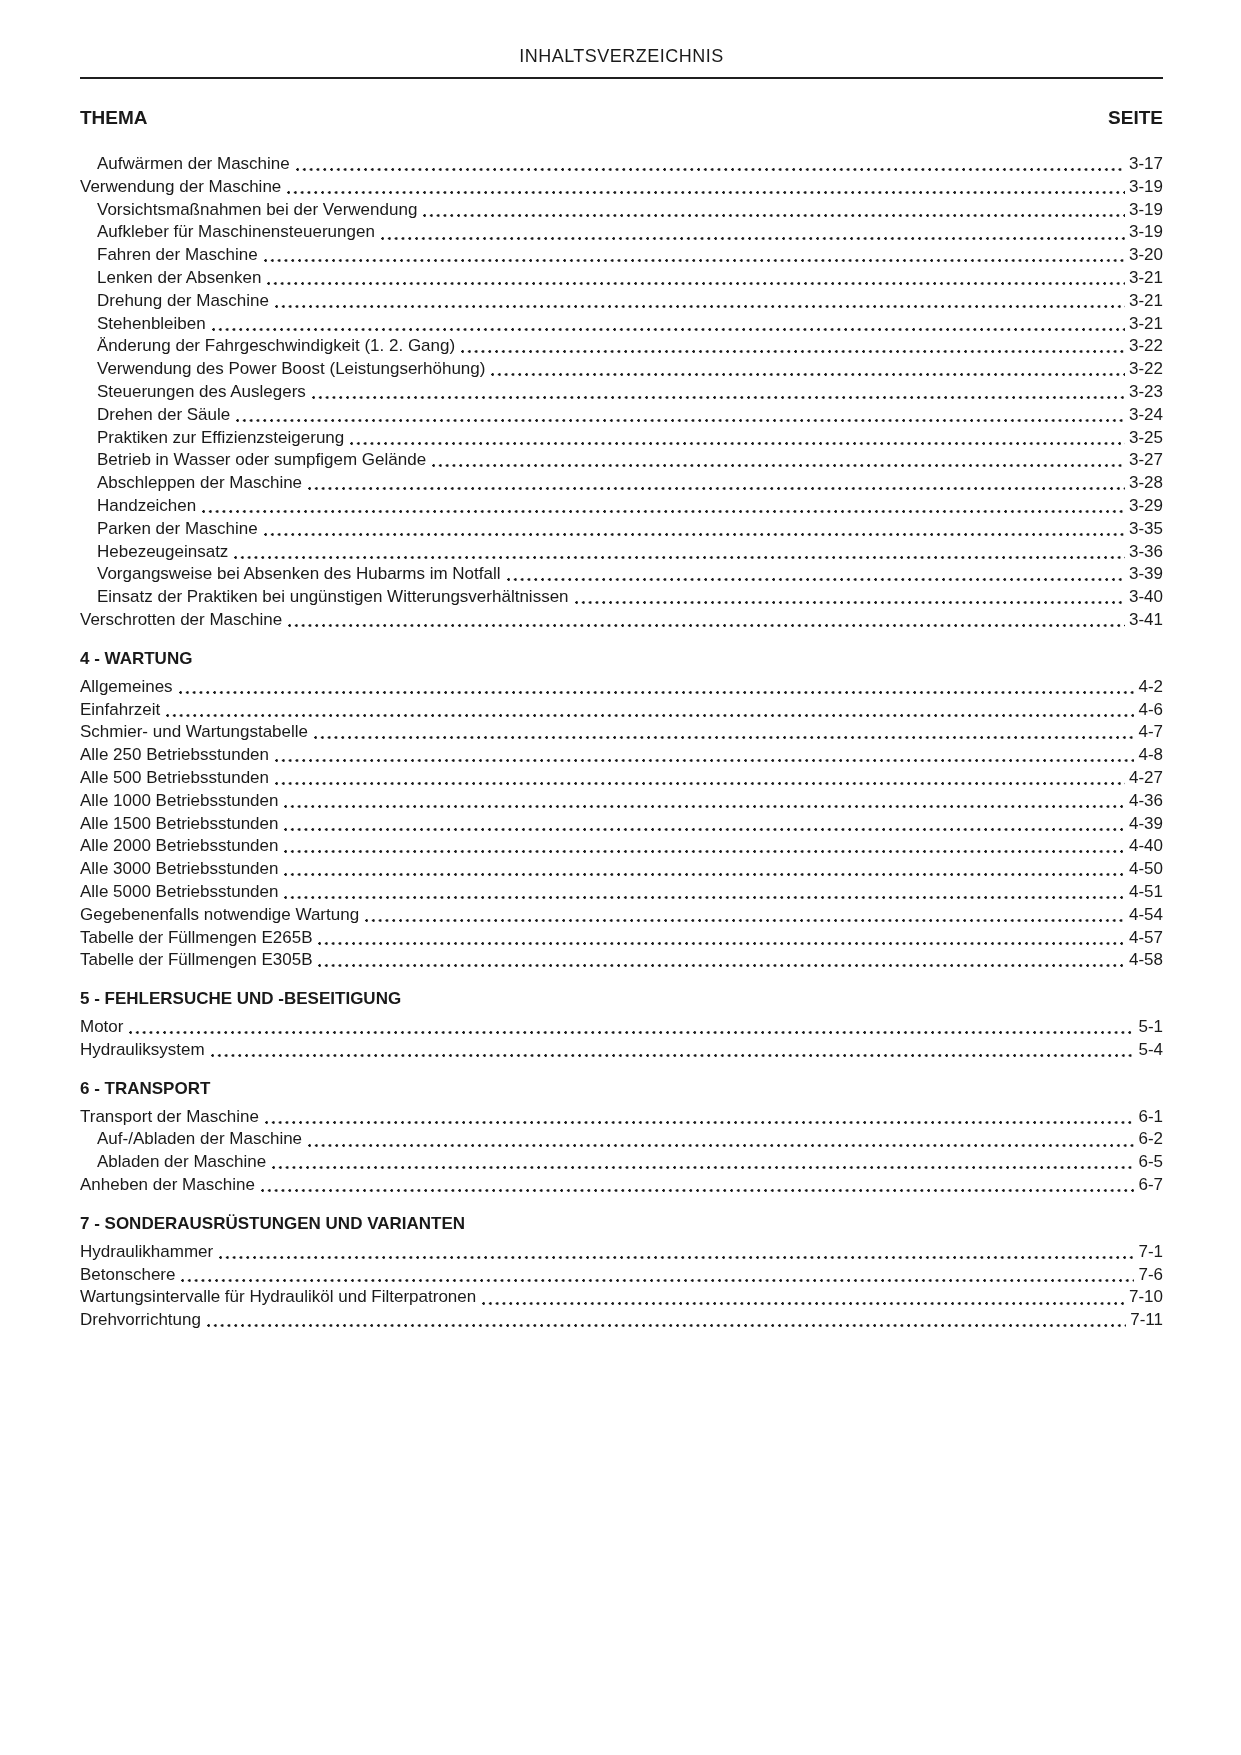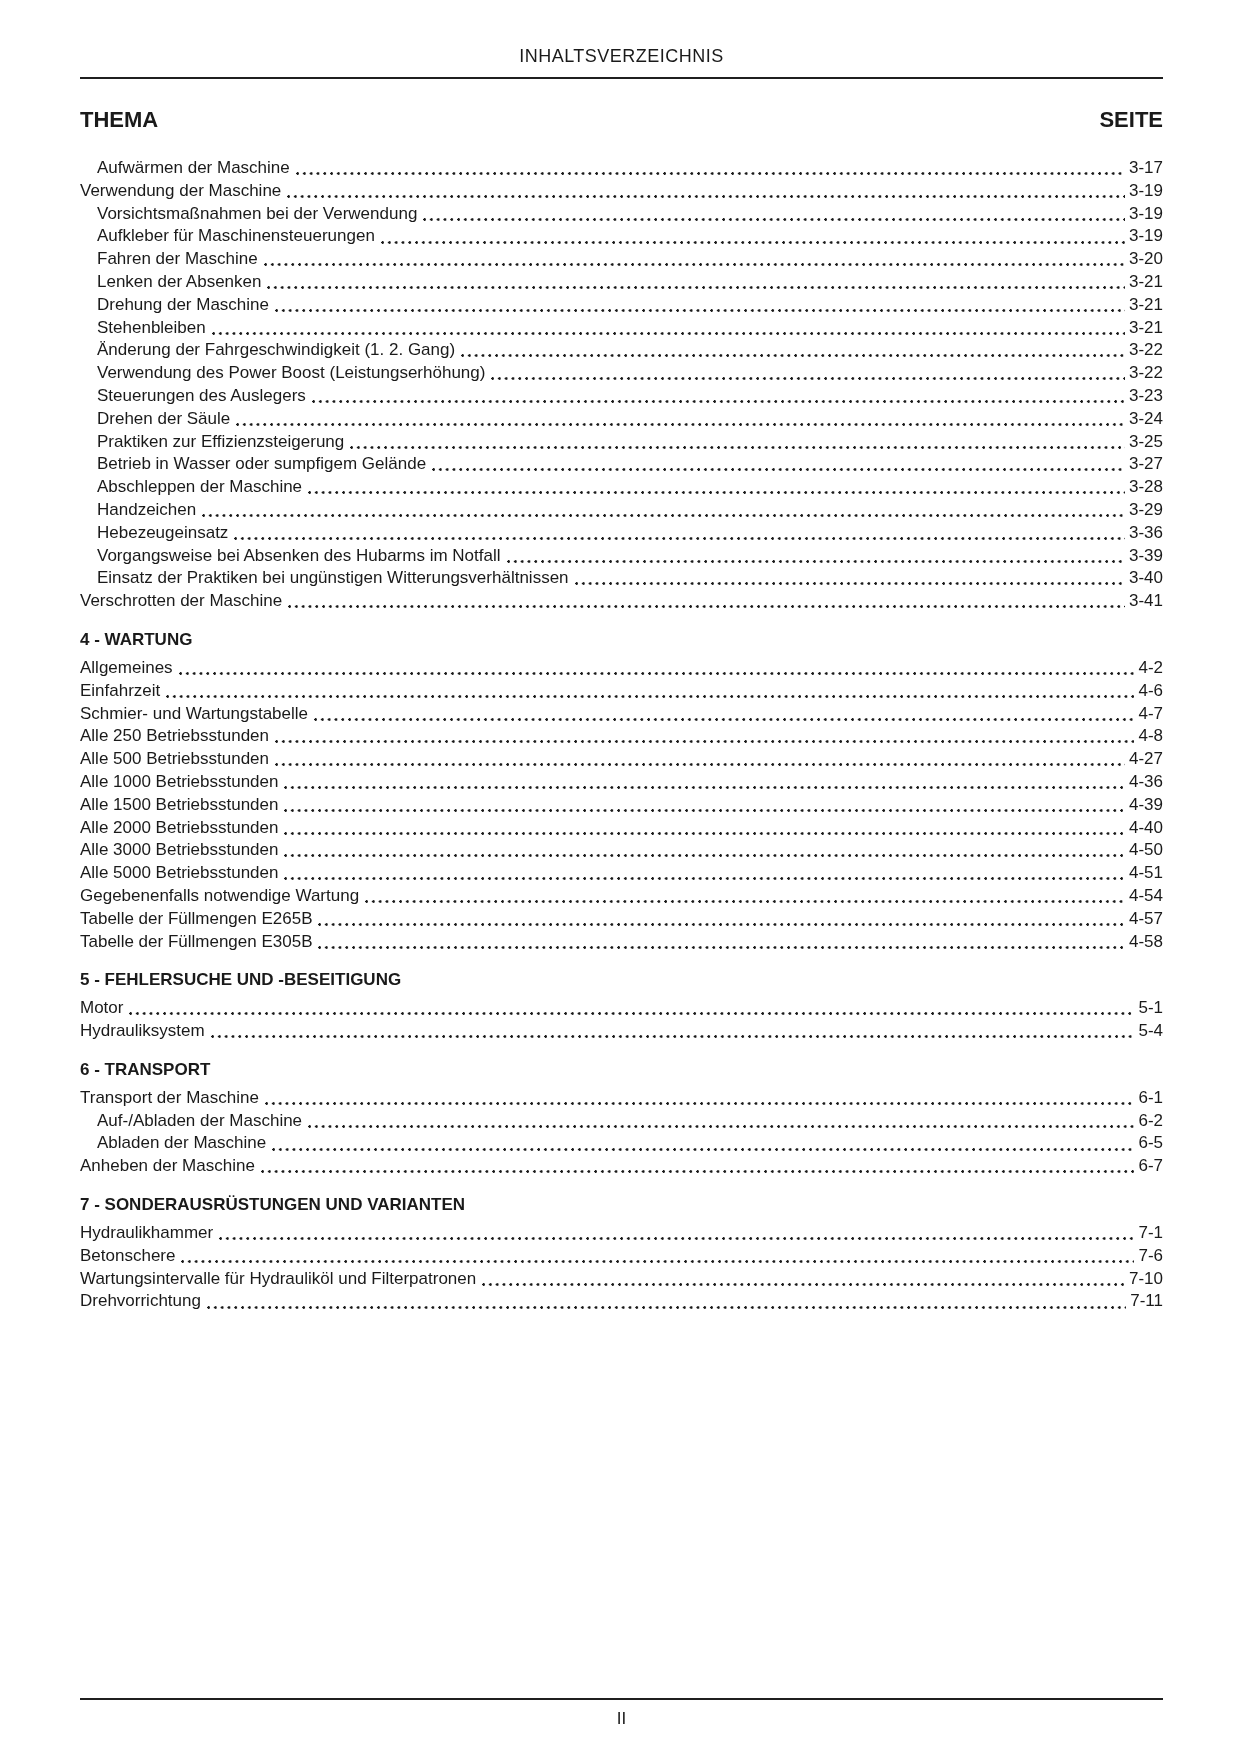--- a/index.html
+++ b/index.html
@@ -20,21 +20,21 @@
     font-size: 18px;
     letter-spacing: 0.5px;
     padding-bottom: 10px;
     border-bottom: 2px solid #1f1f1f;
   }
   .col-headers {
     margin-top: 28px;
     display: flex;
     justify-content: space-between;
     font-weight: bold;
-    font-size: 22px;
+    font-size: 19px;
   }
   .toc {
     margin-top: 24px;
     font-size: 17px;
   }
   .toc-row {
     display: flex;
     line-height: 22.8px;
   }
   .toc-row.indent { padding-left: 17px; }
@@ -153,20 +153,25 @@
         <span class="toc-label">Abschleppen der Maschine</span>
         <span class="toc-leader"></span>
         <span class="toc-page">3-28</span>
       </div>
       <div class="toc-row indent">
         <span class="toc-label">Handzeichen</span>
         <span class="toc-leader"></span>
         <span class="toc-page">3-29</span>
       </div>
       <div class="toc-row indent">
+        <span class="toc-label">Parken der Maschine</span>
+        <span class="toc-leader"></span>
+        <span class="toc-page">3-35</span>
+      </div>
+      <div class="toc-row indent">
         <span class="toc-label">Hebezeugeinsatz</span>
         <span class="toc-leader"></span>
         <span class="toc-page">3-36</span>
       </div>
       <div class="toc-row indent">
         <span class="toc-label">Vorgangsweise bei Absenken des Hubarms im Notfall</span>
         <span class="toc-leader"></span>
         <span class="toc-page">3-39</span>
       </div>
       <div class="toc-row indent">
@@ -293,17 +298,14 @@
         <span class="toc-leader"></span>
         <span class="toc-page">7-10</span>
       </div>
       <div class="toc-row">
         <span class="toc-label">Drehvorrichtung</span>
         <span class="toc-leader"></span>
         <span class="toc-page">7-11</span>
       </div>
     </div>
 
-  <div class="doc-footer">
-    <span>II</span>
-  </div>
 
 </div>
 
 </body></html>

